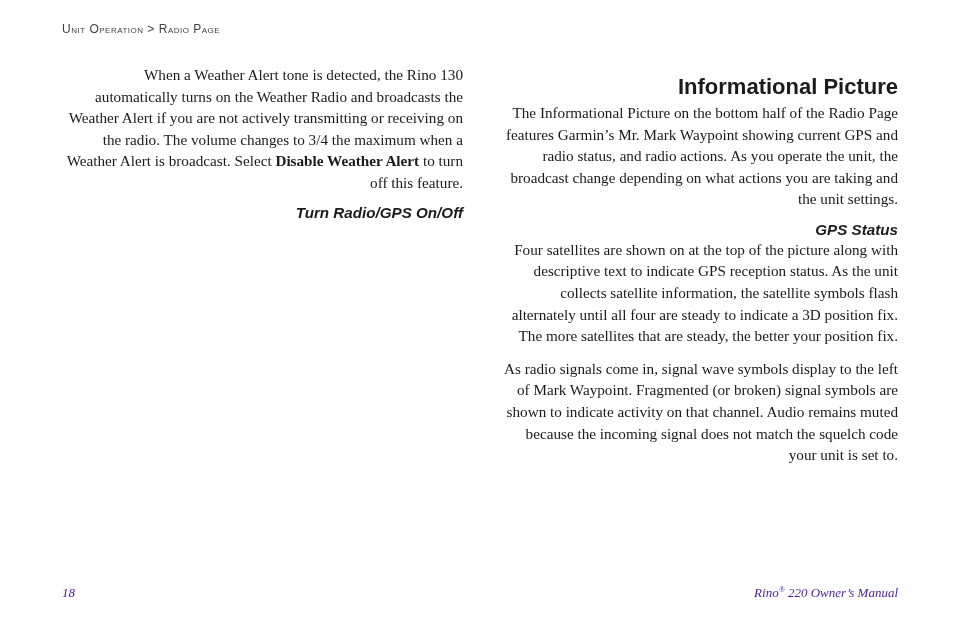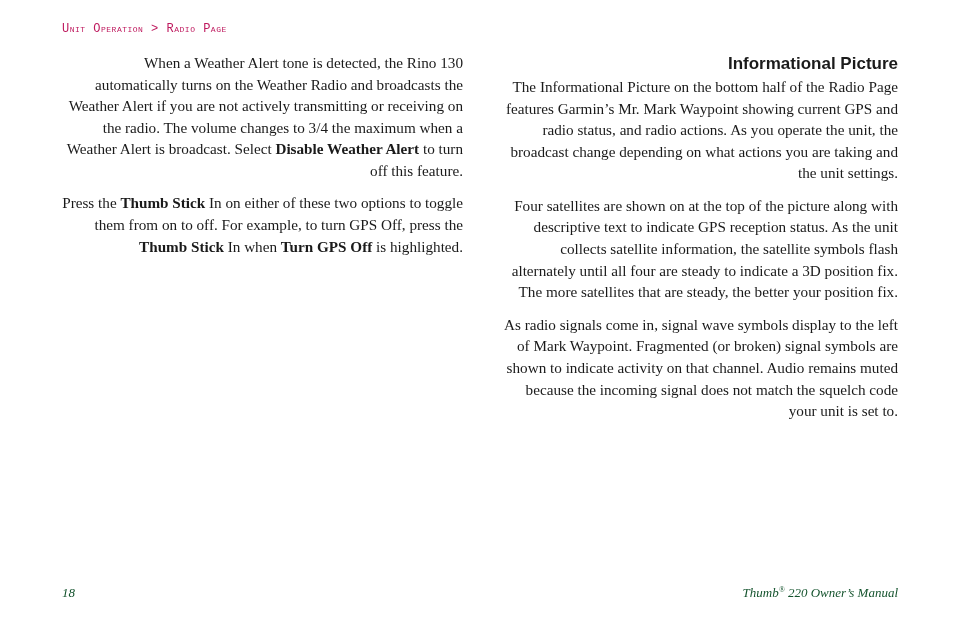--- a/index.html
+++ b/index.html
@@ -4,26 +4,26 @@
 <style>
   * { box-sizing: border-box; margin: 0; padding: 0; }
   html, body { width: 954px; height: 621px; background: #fff; }
   body {
     font-family: "Times New Roman", Times, serif;
     color: #1a1a1a;
     padding: 22px 56px 18px 62px;
     position: relative;
   }
   .breadcrumb {
-    font-family: Liberation Mono, monospace;
+    font-family: Liberation Sans, sans-serif;
     font-size: 12px;
     letter-spacing: 0.5px;
-    color: #be185d;
+    color: #404040;
     font-variant: small-caps;
-    margin-bottom: 5px;
+    margin-bottom: 17px;
   }
   .divider {
     height: 1px;
     width: 100%;
     margin-bottom: 10px;
     
     background-image: radial-gradient(circle, #8a8a8a 0.6px, transparent 0.7px);
     background-size: 4px 2px;
     background-repeat: repeat-x;
     background-position: left center;
@@ -37,42 +37,42 @@
   }
   .para {
     font-size: 15.2px;
     line-height: 1.42;
     margin-bottom: 11px;
     break-inside: avoid;
   }
   .h2 {
     font-family: Helvetica, Arial, sans-serif;
     font-weight: bold;
-    font-size: 17px;
-    margin-top: 2px;
+    font-size: 22px;
+    margin-top: 10px;
     margin-bottom: 2px;
     color: #1b1b1b;
   }
   .h3 {
     font-family: Helvetica, Arial, sans-serif;
     font-weight: bold;
     font-style: italic;
     font-size: 15.2px;
     margin-top: 3px;
     margin-bottom: 1px;
     color: #1b1b1b;
   }
   .footer {
     position: absolute;
     left: 62px;
     right: 56px;
     bottom: 20px;
     font-style: italic;
     font-size: 13px;
-    color: #14532d;
+    color: #4c1d95;
     display: flex;
     justify-content: space-between;
     text-align: center;
   }
   .footer .right sup { font-size: 8px; }
   b { font-weight: bold; }
 </style>
 </head>
 <body>
 
@@ -81,31 +81,30 @@
 </div>
 <div class="divider"></div>
 
 <div class="columns">
 
   <p class="para">
     <span>When a Weather Alert tone is detected, the Rino 130 automatically turns on the Weather Radio and broadcasts the Weather Alert if you are not actively transmitting or receiving on the radio. The volume changes to 3/4 the maximum when a Weather Alert is broadcast. Select </span><b>Disable Weather Alert</b><span> to turn off this feature.</span>
   </p>
 
 
-  <p class="para">
-    <span>Press the </span><b>Thumb Stick</b><span> In on either of these two options to toggle them from on to off. For example, to turn GPS Off, press the </span><b>Thumb Stick</b><span> In when </span><b>Turn GPS Off</b><span> is highlighted.</span>
-  </p>
+  <div class="h3">Turn Radio/GPS On/Off</div>
 
   <div class="h2" style="break-before: column;">Informational Picture</div>
   <p class="para">The Informational Picture on the bottom half of the Radio Page features Garmin’s Mr. Mark Waypoint showing current GPS and radio status, and radio actions. As you operate the unit, the broadcast change depending on what actions you are taking and the unit settings.</p>
 
+  <div class="h3">GPS Status</div>
   <p class="para">Four satellites are shown on at the top of the picture along with descriptive text to indicate GPS reception status. As the unit collects satellite information, the satellite symbols flash alternately until all four are steady to indicate a 3D position fix. The more satellites that are steady, the better your position fix.</p>
 
   <p class="para">As radio signals come in, signal wave symbols display to the left of Mark Waypoint. Fragmented (or broken) signal symbols are shown to indicate activity on that channel. Audio remains muted because the incoming signal does not match the squelch code your unit is set to.</p>
 
 </div>
 
 <div class="footer">
   <span>18</span>
   <span class="right">
-    <span>Thumb</span><sup>®</sup><span> 220 Owner’s Manual</span>
+    <span>Rino</span><sup>®</sup><span> 220 Owner’s Manual</span>
   </span>
 </div>
 
 </body></html>

